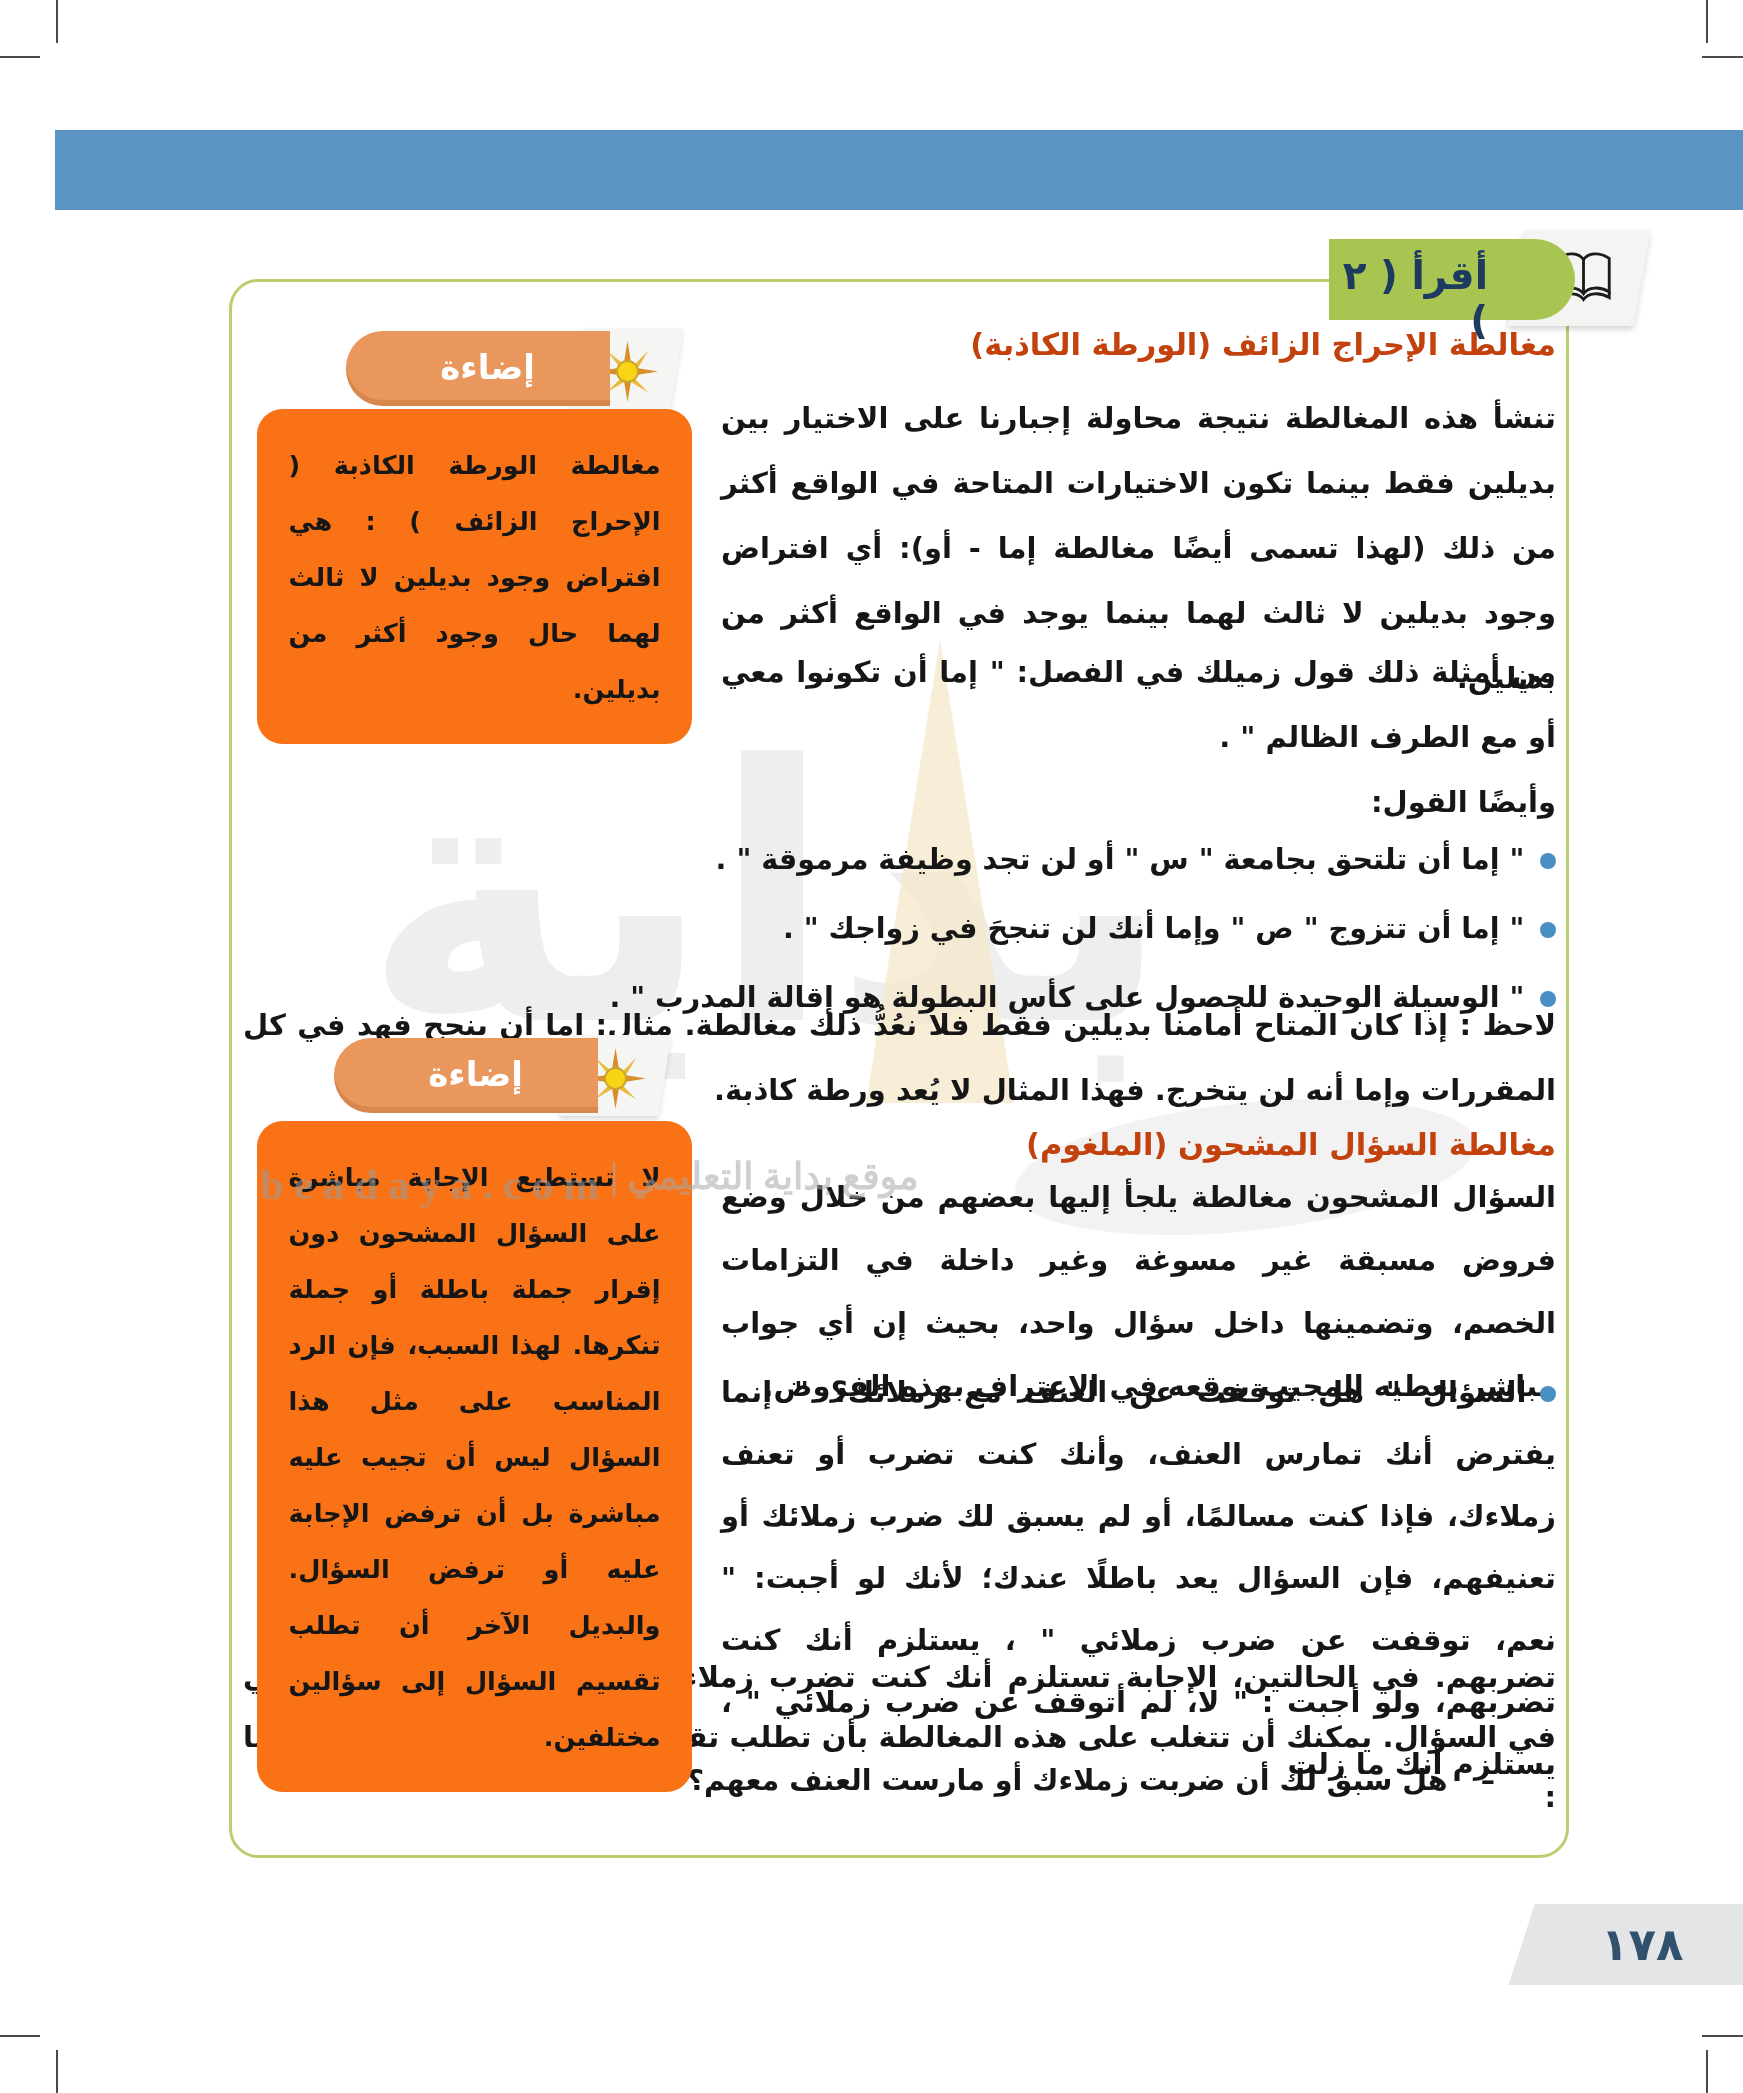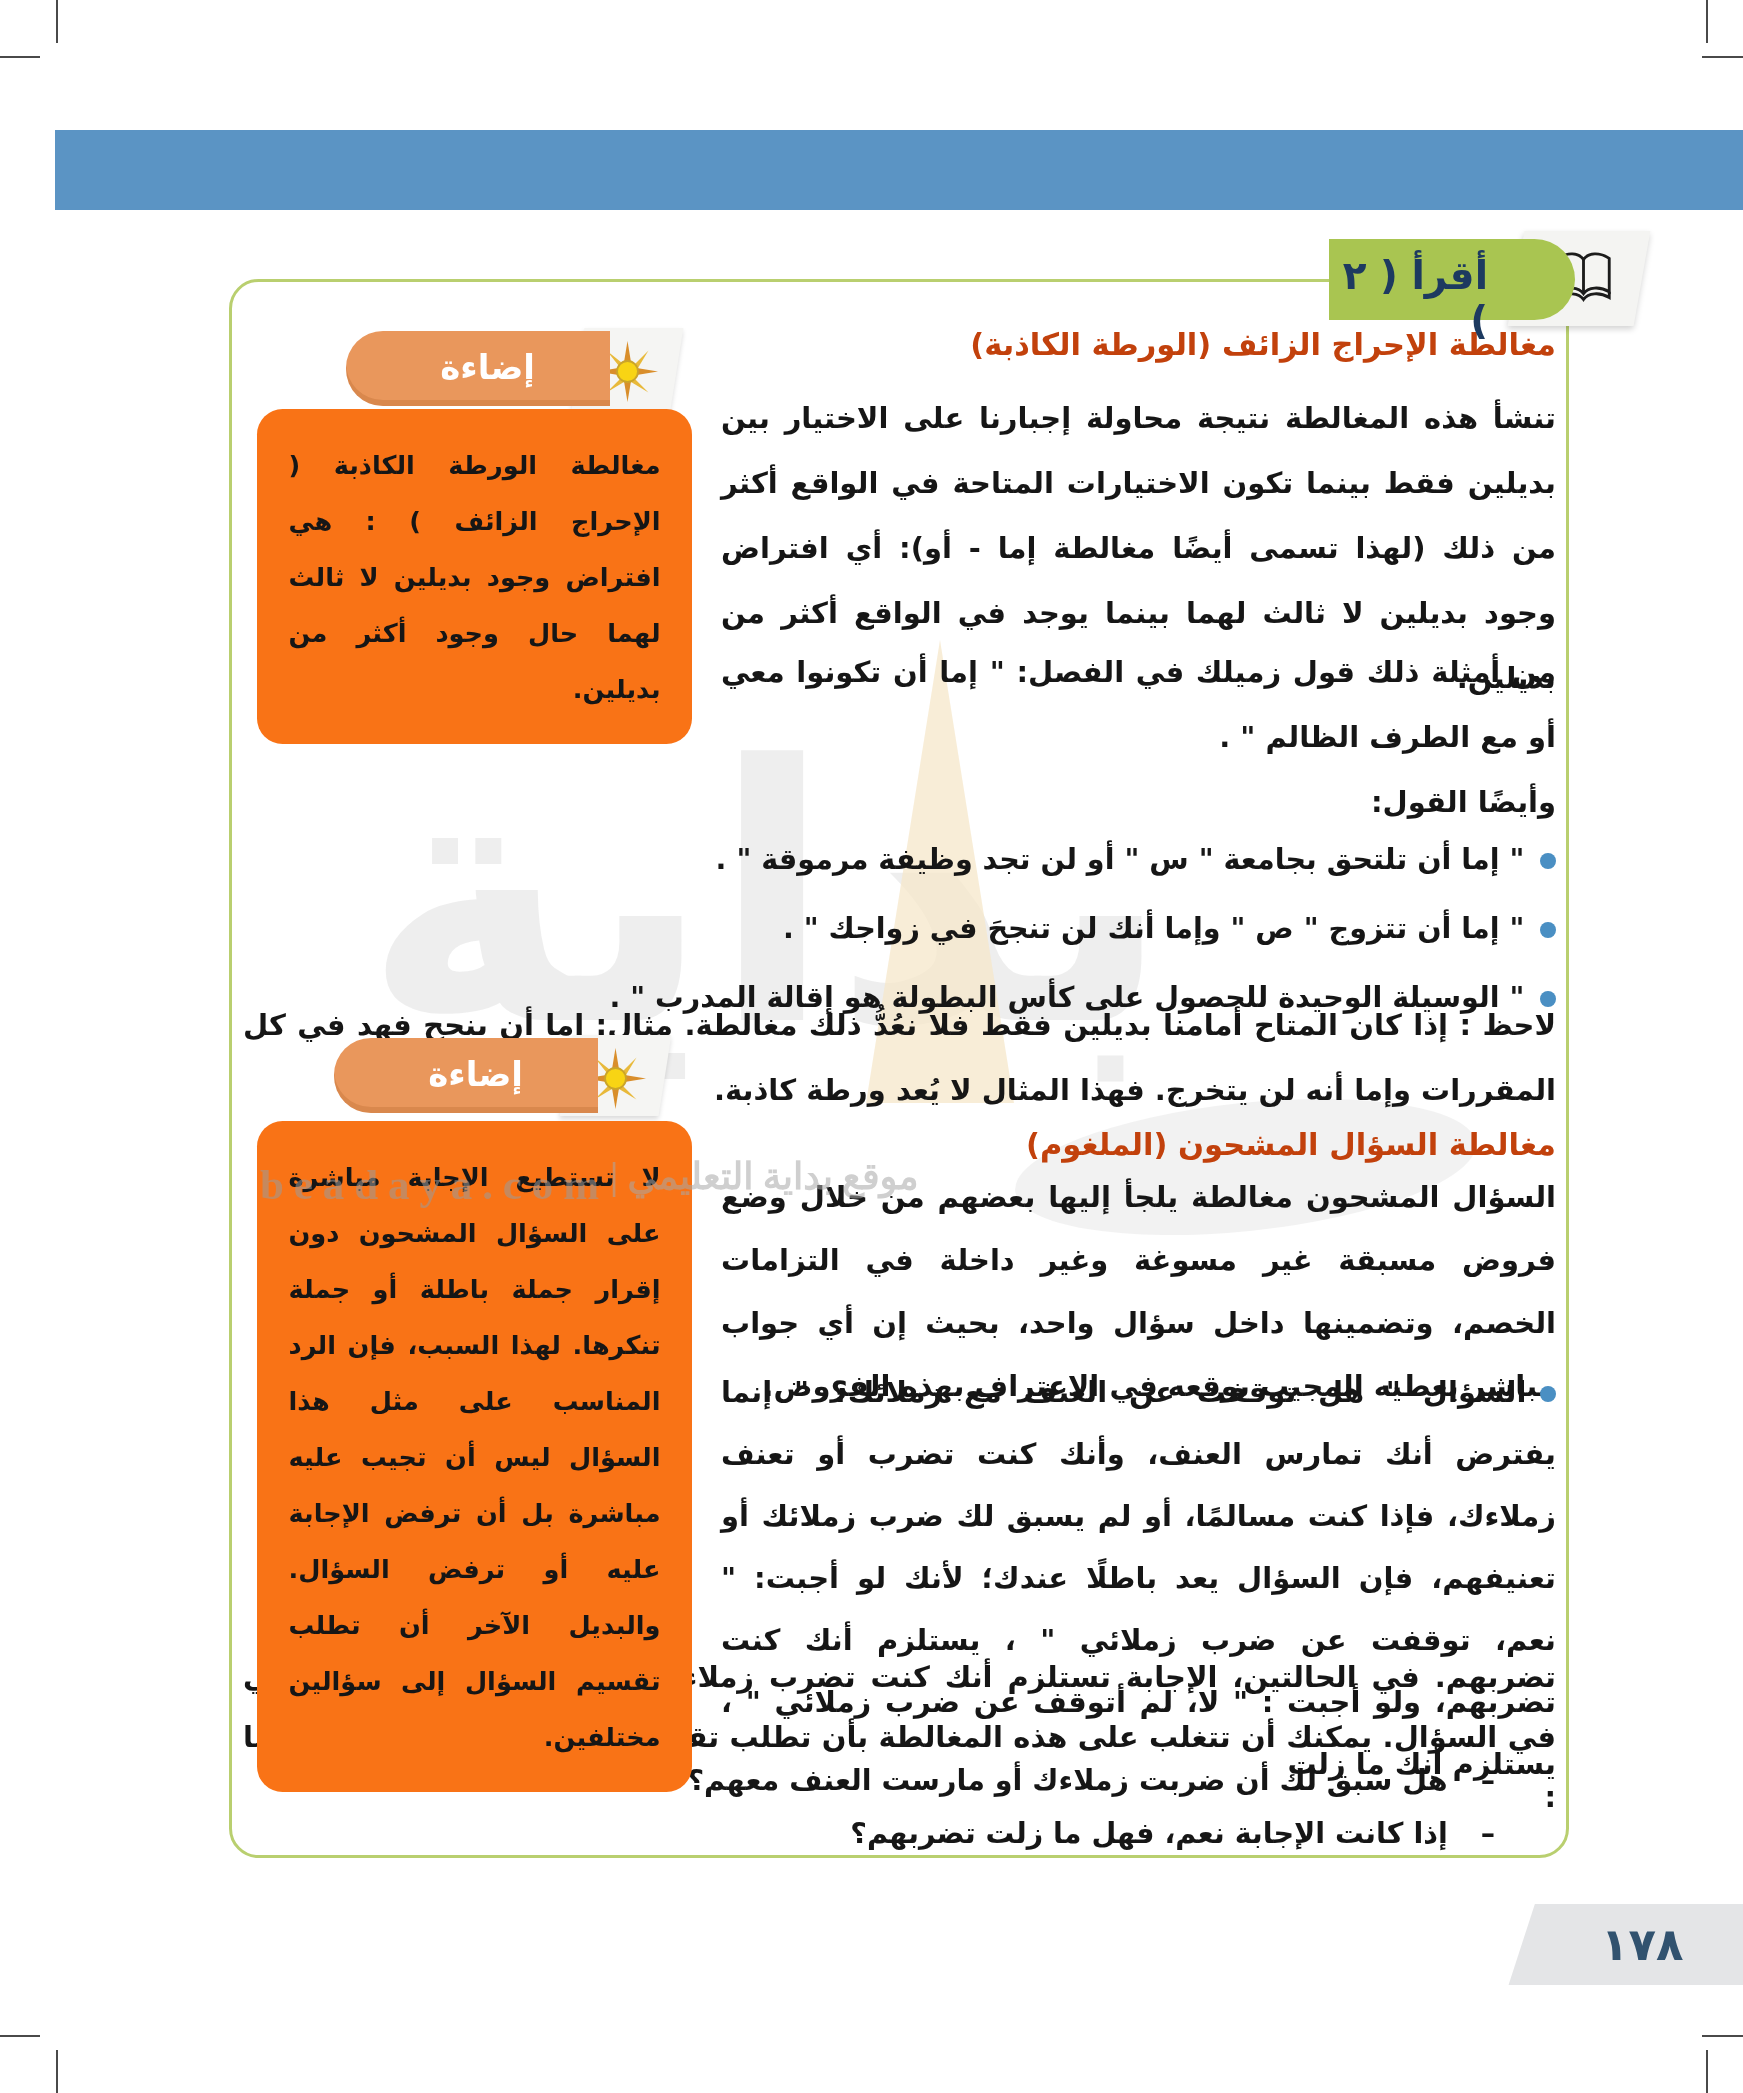--- a/index.html
+++ b/index.html
@@ -147,23 +147,20 @@
 
   <div class="col body-text bullet-para" style="top:1361px;line-height:62px;">
     <span class="dot"></span><span>السؤال " هل توقفت عن العنف مع زملائك؟ " إنما يفترض أنك تمارس العنف، وأنك كنت تضرب أو تعنف زملاءك، فإذا كنت مسالمًا، أو لم يسبق لك ضرب زملائك أو تعنيفهم، فإن السؤال يعد باطلًا عندك؛ لأنك لو أجبت: " نعم، توقفت عن ضرب زملائي " ، يستلزم أنك كنت تضربهم، ولو أجبت : " لا، لم أتوقف عن ضرب زملائي " ، يستلزم أنك ما زلت</span>
   </div>
 
   <div class="full body-text" style="top:1647px;line-height:60px;">تضربهم. في الحالتين، الإجابة تستلزم أنك كنت تضرب زملاءك، وهذا هو الافتراض الضمني في السؤال. يمكنك أن تتغلب على هذه المغالطة بأن تطلب تقسيم السؤال إلى سؤالين، وهما :</div>
 
   <div class="dash-item" style="top:1763px;">
     <span class="dash">–</span><span>هل سبق لك أن ضربت زملاءك أو مارست العنف معهم؟</span>
   </div>
-  <div class="dash-item" style="top:1816px;">
-    <span class="dash">–</span><span>إذا كانت الإجابة نعم، فهل ما زلت تضربهم؟</span>
-  </div>
 
   <div class="callout-pill" style="left:335px;top:1038px;">
     <div class="white"></div>
     <svg width="63" height="61" viewBox="0 0 64 64">
       <g fill="#d98e2b">
         <polygon points="32,0 36,24 28,24"></polygon>
         <polygon points="32,64 36,40 28,40"></polygon>
         <polygon points="0,32 24,28 24,36"></polygon>
         <polygon points="64,32 40,28 40,36"></polygon>
       </g>

